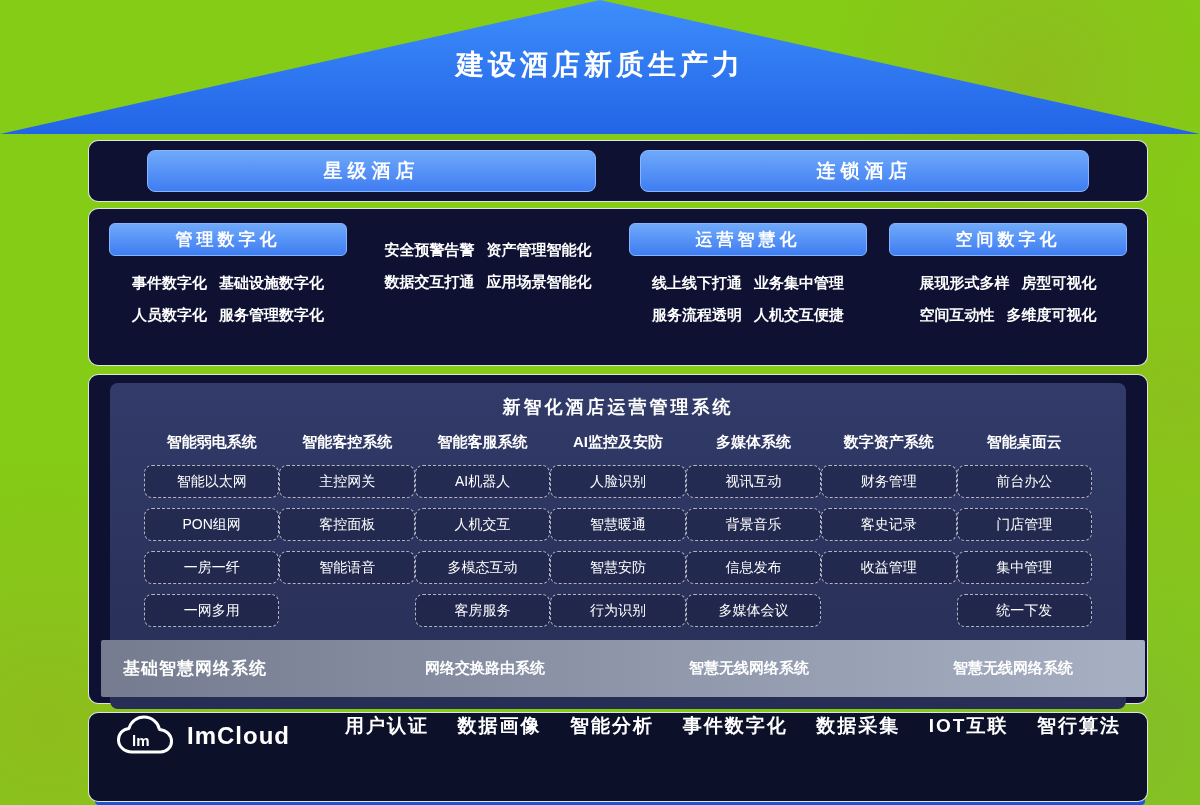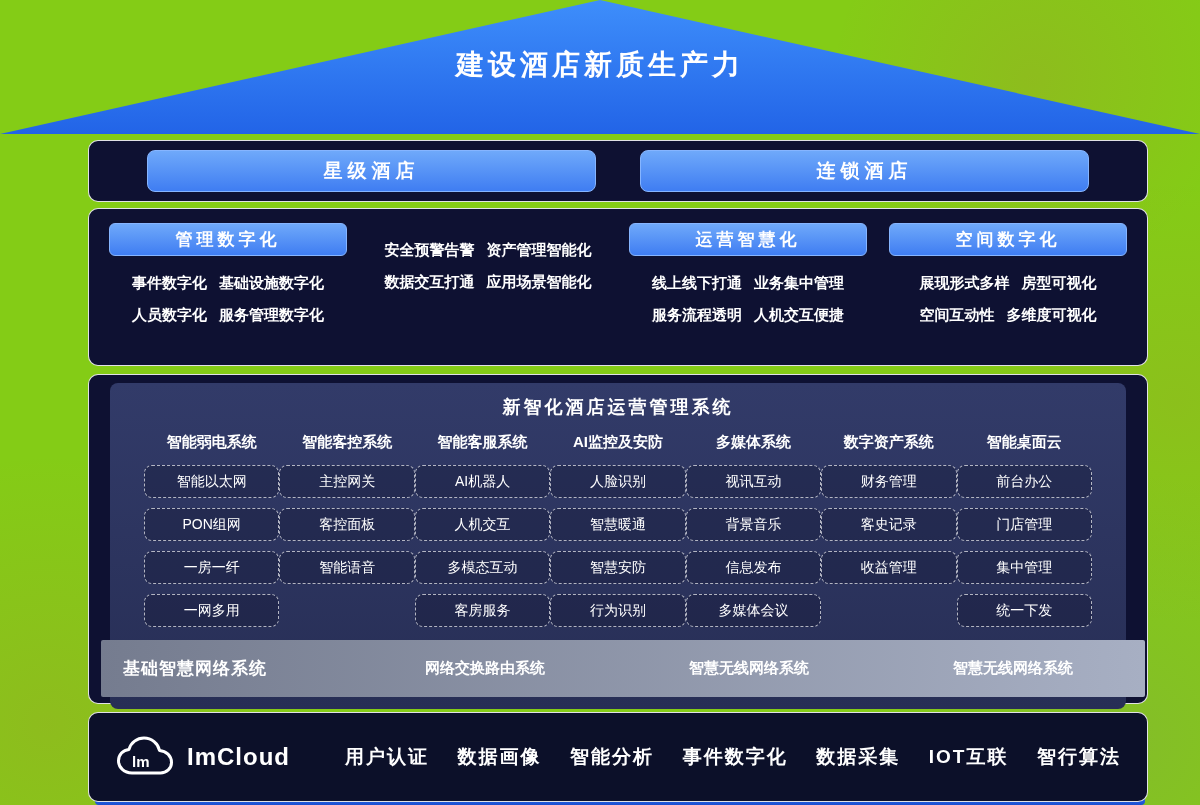--- a/index.html
+++ b/index.html
@@ -73,21 +73,21 @@
   .net-band {
     position:absolute; left:12px; right:2px; bottom:6px; height:57px; border-radius:2px;
     background:linear-gradient(90deg,#757c8f 0%,#a7afc3 100%);
     display:flex; align-items:center;
   }
   .net-title { width:252px; padding-left:22px; box-sizing:border-box; color:#fff; font-size:17px; font-weight:bold; letter-spacing:1px; white-space:nowrap; }
   .net-items { flex:1; display:flex; }
   .net-item { flex:1; text-align:center; color:#fff; font-size:15px; font-weight:bold; white-space:nowrap; }
 
   
-  .panel-footer { top:712px; height:90px; display:flex; align-items:center; padding:16px 26px; background:#0c1029; }
+  .panel-footer { top:712px; height:90px; display:flex; align-items:flex-start; padding:0 26px; background:#0c1029; }
   .logo { display:flex; align-items:center; gap:8px; width:196px; flex-shrink:0; }
   .brand { color:#fff; font-size:24px; font-weight:bold; letter-spacing:1px; }
   .footer-items { flex:1; display:flex; justify-content:space-between; padding-left:34px; }
   .footer-item { color:#fff; font-size:19px; font-weight:bold; letter-spacing:2px; white-space:nowrap; }
 
   .bottom-bar {
     position:absolute; left:95px; top:795px; width:1050px; height:10px; z-index:2;
     background:linear-gradient(180deg,#2a6cf0,#1b4fd0); border-radius:4px;
   }
 </style>

